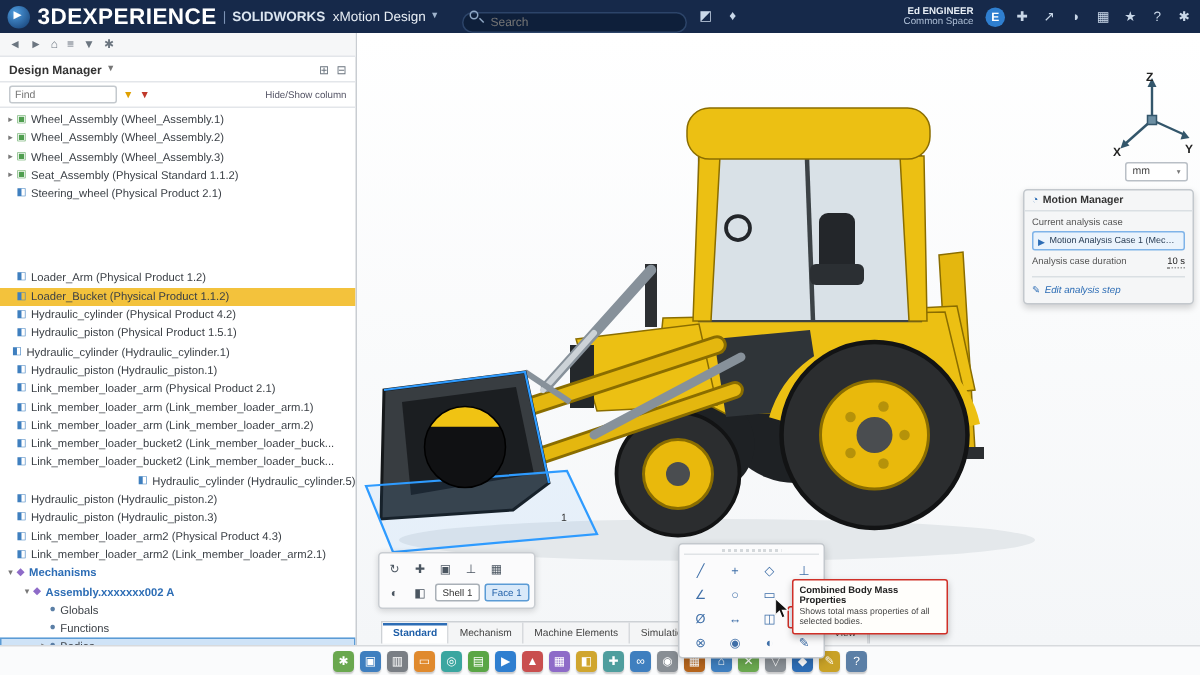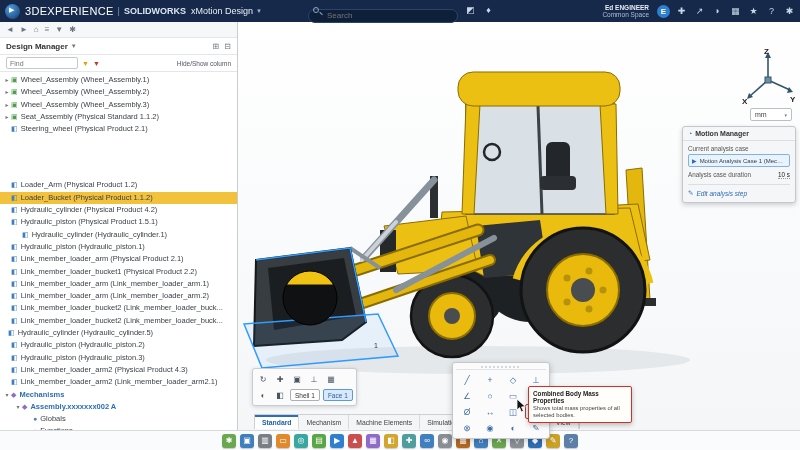--- a/index.html
+++ b/index.html
@@ -3,21 +3,21 @@
 <meta charset="utf-8">
 <style>
   *{margin:0;padding:0;box-sizing:border-box;}
   html,body{width:800px;height:450px;overflow:hidden;background:#fff;font-family:"Liberation Sans",sans-serif;}
   .app{position:relative;width:800px;height:450px;background:#fff;}
 
   
   .topbar{position:absolute;left:0;top:0;width:800px;height:22px;background:#16294a;display:flex;align-items:center;color:#fff;z-index:50;}
   .logo{width:15px;height:15px;border-radius:50%;background:radial-gradient(circle at 35% 30%,#4e9de0,#123a6e);margin:0 5px 0 5px;position:relative;flex:0 0 auto;}
   .logo::after{content:"▶";position:absolute;left:4px;top:2px;font-size:7px;color:#fff;}
-  .brand{font-size:11px;font-weight:normal;letter-spacing:.3px;}
+  .brand{font-size:15px;font-weight:bold;letter-spacing:.3px;}
   .bsep{font-size:9px;color:#7d93b5;margin:0 4px;}
   .brand2{font-size:9px;color:#dbe5f0;font-weight:bold;}
   .appname{font-size:9px;color:#e8eef5;margin-left:5px;}
   .caret{font-size:6px;color:#9fb3cc;margin-left:3px;}
   .search-wrap{position:absolute;left:308px;top:4px;width:150px;height:14px;}
   .search-wrap input{width:100%;height:100%;background:#0e2granite;background:#0e1f3a;border:1px solid #2c4469;border-radius:7px;color:#cfe0f2;font-size:8px;padding:0 8px 0 18px;outline:none;}
   .mag{position:absolute;left:5px;top:3px;width:6px;height:6px;border:1.2px solid #8fa7c4;border-radius:50%;}
   .mag::after{content:"";position:absolute;left:5px;top:5px;width:4px;height:1.2px;background:#8fa7c4;transform:rotate(45deg);}
   .tb-right{position:absolute;right:4px;top:0;height:22px;display:flex;align-items:center;gap:6px;}
   .usertext{text-align:right;line-height:1.1;margin-right:2px;}
@@ -205,61 +205,56 @@
         <div class="tree-row" style="padding-left: 3px;">
           <span class="tw"></span>
           <span class="ti" style="color: rgb(63, 127, 191);">◧</span>
           <span class="tl">Hydraulic_cylinder (Physical Product 4.2)</span>
         </div>
         <div class="tree-row" style="padding-left: 3px;">
           <span class="tw"></span>
           <span class="ti" style="color: rgb(63, 127, 191);">◧</span>
           <span class="tl">Hydraulic_piston (Physical Product 1.5.1)</span>
         </div>
-        <div class="tree-row" style="padding-left: 14px;">
+        <div class="tree-row" style="padding-left: 0;">
           <span class="tw"></span>
           <span class="ti" style="color: rgb(63, 127, 191);">◧</span>
           <span class="tl">Hydraulic_cylinder (Hydraulic_cylinder.1)</span>
         </div>
         <div class="tree-row" style="padding-left: 3px;">
           <span class="tw"></span>
           <span class="ti" style="color: rgb(63, 127, 191);">◧</span>
           <span class="tl">Hydraulic_piston (Hydraulic_piston.1)</span>
         </div>
         <div class="tree-row" style="padding-left: 3px;">
           <span class="tw"></span>
           <span class="ti" style="color: rgb(63, 127, 191);">◧</span>
           <span class="tl">Link_member_loader_arm (Physical Product 2.1)</span>
         </div>
         <div class="tree-row" style="padding-left: 3px;">
           <span class="tw"></span>
           <span class="ti" style="color: rgb(63, 127, 191);">◧</span>
-          <span class="tl">Link_member_loader_bucket1 (Physical Product 2.2)</span>
-        </div>
-        <div class="tree-row" style="padding-left: 3px;">
-          <span class="tw"></span>
-          <span class="ti" style="color: rgb(63, 127, 191);">◧</span>
           <span class="tl">Link_member_loader_arm (Link_member_loader_arm.1)</span>
         </div>
         <div class="tree-row" style="padding-left: 3px; text-align: right;">
           <span class="tw"></span>
           <span class="ti" style="color: rgb(63, 127, 191);">◧</span>
           <span class="tl">Link_member_loader_arm (Link_member_loader_arm.2)</span>
         </div>
         <div class="tree-row" style="padding-left: 3px;">
           <span class="tw"></span>
           <span class="ti" style="color: rgb(63, 127, 191);">◧</span>
           <span class="tl">Link_member_loader_bucket2 (Link_member_loader_buck...</span>
         </div>
         <div class="tree-row" style="padding-left: 3px;">
           <span class="tw"></span>
           <span class="ti" style="color: rgb(63, 127, 191);">◧</span>
           <span class="tl">Link_member_loader_bucket2 (Link_member_loader_buck...</span>
         </div>
-        <div class="tree-row" style="padding-left: 0;">
+        <div class="tree-row" style="padding-left: 21px; justify-content: flex-end;">
           <span class="tw"></span>
           <span class="ti" style="color: rgb(63, 127, 191);">◧</span>
           <span class="tl">Hydraulic_cylinder (Hydraulic_cylinder.5)</span>
         </div>
         <div class="tree-row" style="padding-left: 3px;">
           <span class="tw"></span>
           <span class="ti" style="color: rgb(63, 127, 191);">◧</span>
           <span class="tl">Hydraulic_piston (Hydraulic_piston.2)</span>
         </div>
         <div class="tree-row" style="padding-left: 3px;">

